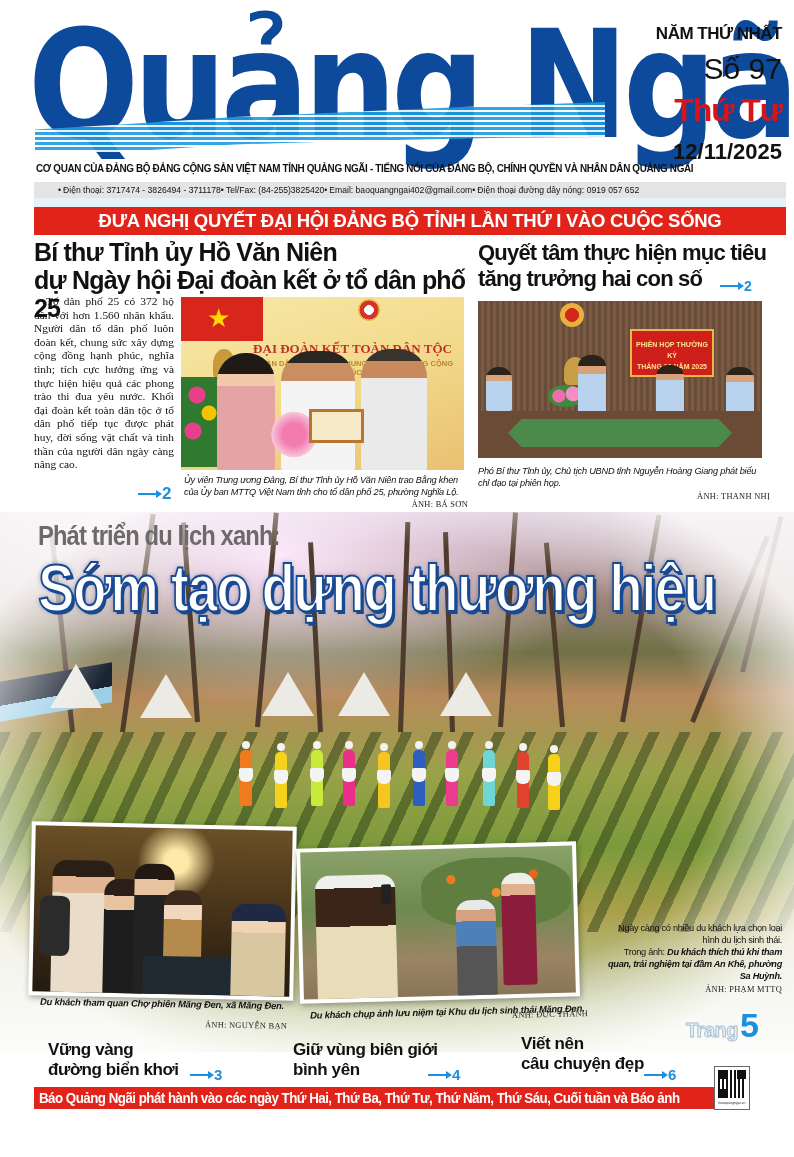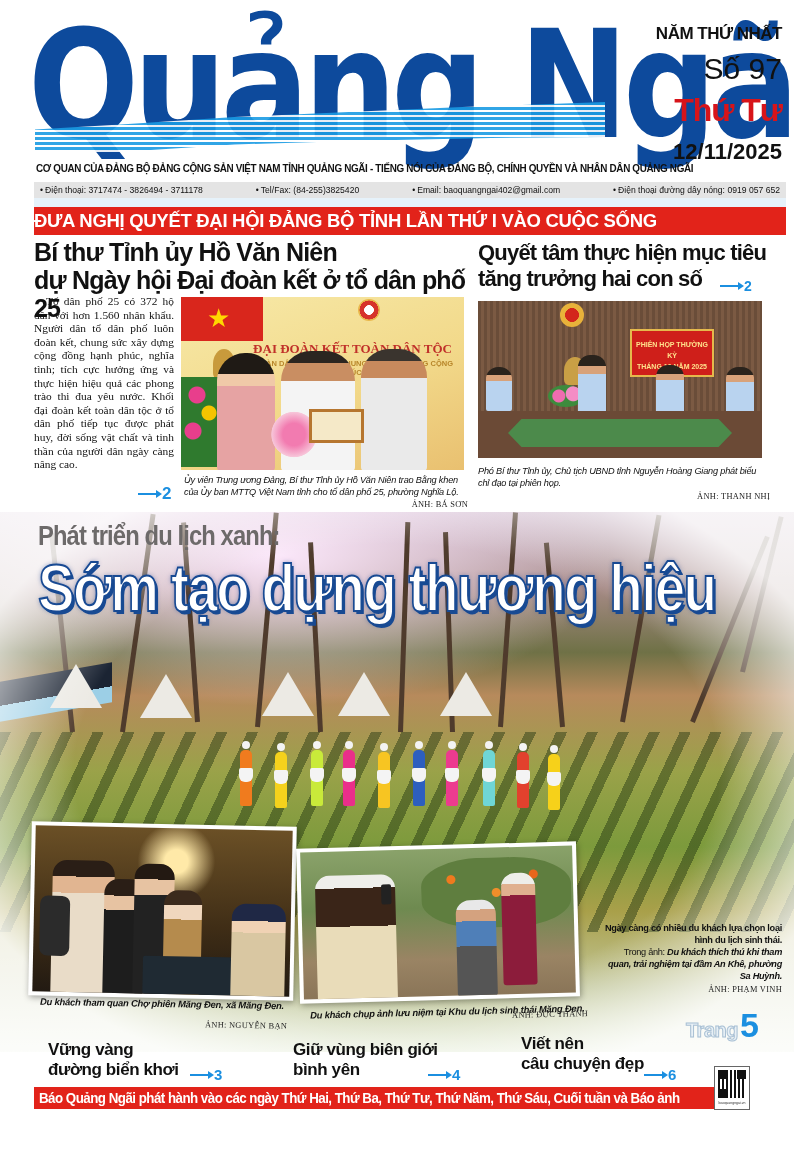--- a/index.html
+++ b/index.html
@@ -29,30 +29,30 @@
   .issue-day { font-size: 32px; font-weight: bold; color: #d7141a; margin-top: 6px; letter-spacing: -1px; }
   .issue-date { font-size: 22px; font-weight: bold; color: #111; margin-top: 10px; }
 
   .org-line {
     position: absolute; left: 36px; top: 162px; width: 760px;
     font-size: 11.5px; font-weight: bold; color: #111; letter-spacing: -0.4px; white-space: nowrap;
     transform: scaleX(0.86); transform-origin: left;
   }
   .contact-bar {
     position: absolute; left: 34px; top: 182px; width: 752px; height: 16px;
-    background: #e4e4e4; display: flex; justify-content: space-between; align-items: center;
-    padding: 0 6px; font-size: 8.6px; color: #111;
+    background: #e4e4e4; display: flex; align-items: center;
+    padding: 0 24px; font-size: 8.6px; color: #111;
   }
   .contact-bar span::before { content: "\2022"; margin-right: 2px; }
   .light-band { position: absolute; left: 34px; top: 198px; width: 752px; height: 10px; background: #e6f2fa; }
 
   .red-banner {
     position: absolute; left: 34px; top: 207px; width: 752px; height: 28px;
     background: #e2231a; color: #fff; font-weight: bold;
-    font-size: 18.5px; line-height: 28px; letter-spacing: -0.3px; white-space: nowrap;
+    font-size: 18.5px; text-align: center; line-height: 28px; letter-spacing: -0.3px; white-space: nowrap;
   }
 
   
   .left-story { position: absolute; left: 34px; top: 238px; width: 432px; }
   .headline-1 {
     font-size: 25px; font-weight: bold; line-height: 28px; letter-spacing: -0.8px; color: #111;
   }
   .story-body {
     position: absolute; left: 34px; top: 295px; width: 140px;
     font-family: "Liberation Serif", serif; font-size: 11.4px; line-height: 13.6px; color: #111; text-align: justify;
@@ -148,21 +148,21 @@
   .in1 { background: radial-gradient(circle at 55% 20%, #ffe9a8 0 6%, transparent 20%), linear-gradient(#6b5026 0%, #3f2d16 60%, #221a12 100%); }
   .in2 { background: linear-gradient(#8aa26a 0%, #6e8a50 40%, #9a8464 75%, #8a7558 100%); }
   .fig { position: absolute; border-radius: 14px 14px 3px 3px; }
 
   .caption-3 { position: absolute; left: 40px; top: 998px; font-size: 9.4px; font-style: italic; font-weight: bold; color: #111; transform: rotate(1deg); z-index: 4; letter-spacing: -0.2px; }
   .credit-3 { position: absolute; left: 205px; top: 1021px; z-index: 4; transform: rotate(1deg); }
   .caption-4 { position: absolute; left: 310px; top: 1006px; font-size: 9.4px; font-style: italic; font-weight: bold; color: #111; transform: rotate(-1.5deg); z-index: 4; letter-spacing: -0.2px; }
   .credit-4 { position: absolute; left: 512px; top: 1010px; z-index: 4; transform: rotate(-1.5deg); }
 
   .caption-5 { position: absolute; left: 600px; top: 922px; width: 182px; text-align: right; font-size: 9.2px; line-height: 12px; color: #111; z-index: 4; letter-spacing: -0.3px; }
-  .caption-5 .lead { font-weight: bold; margin-top: 45px; }
+  .caption-5 .lead { font-weight: normal; margin-top: 45px; }
   .caption-5 .em { font-style: italic; font-weight: bold; }
   .caption-5 .credit { display: block; margin-top: 2px; }
 
   .trang { position: absolute; left: 686px; top: 1010px; z-index: 4; display: flex; align-items: baseline; gap: 2px; }
   .trang-label { font-size: 20px; font-weight: bold; color: #e8f0f6; -webkit-text-stroke: 1px #a9c0d4; letter-spacing: -0.5px; }
   .trang-num { font-size: 34px; font-weight: bold; color: #1b8fe0; line-height: 30px; }
 
   
   .teaser { position: absolute; font-size: 17px; font-weight: bold; line-height: 20px; color: #111; letter-spacing: -0.4px; }
   .teaser-1 { left: 48px; top: 1040px; }
@@ -342,21 +342,21 @@
 </figure>
 
 <figcaption class="caption-3">Du khách tham quan Chợ phiên Măng Đen, xã Măng Đen.</figcaption>
 <div class="credit credit-3">ẢNH: NGUYỄN BẠN</div>
 <figcaption class="caption-4">Du khách chụp ảnh lưu niệm tại Khu du lịch sinh thái Măng Đen.</figcaption>
 <div class="credit credit-4">ẢNH: ĐỨC THÀNH</div>
 
 <figcaption class="caption-5">
   <span class="lead">Ngày càng có nhiều du khách lựa chọn loại hình du lịch sinh thái.</span><br>
   <span>Trong ảnh: </span><span class="em">Du khách thích thú khi tham quan, trải nghiệm tại đầm An Khê, phường Sa Huỳnh.</span>
-  <span class="credit">ẢNH: PHẠM VINH</span>
+  <span class="credit">ẢNH: PHẠM MTTQ</span>
 </figcaption>
 
 <div class="trang">
   <span class="trang-label">Trang</span>
   <span class="trang-num">5</span>
 </div>
 
 <div class="teaser teaser-1">
   <span>Vững vàng</span><br>
   <span>đường biển khơi</span>

